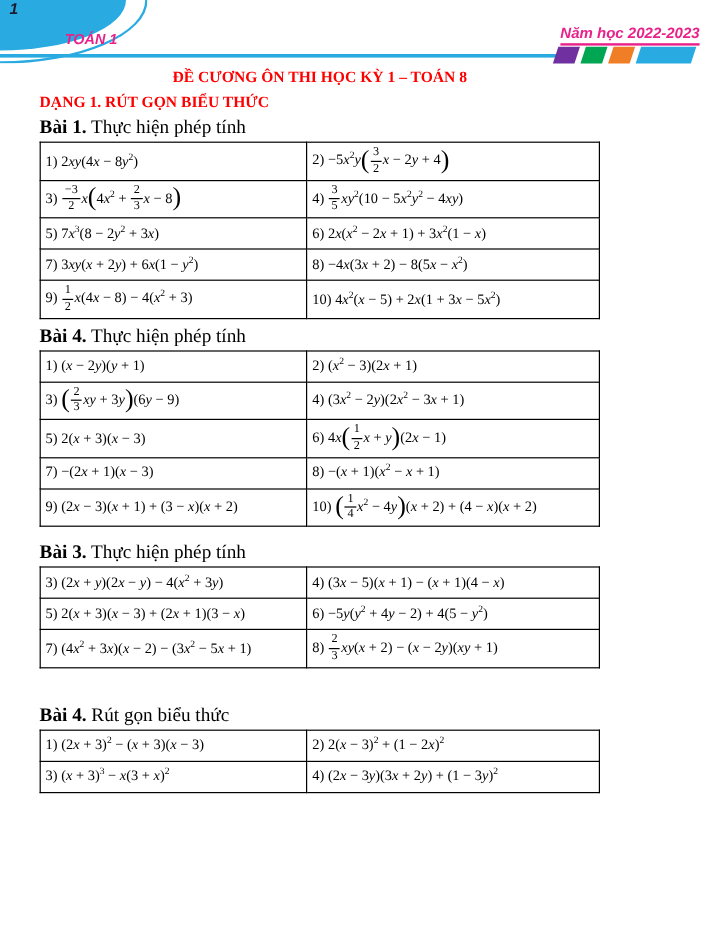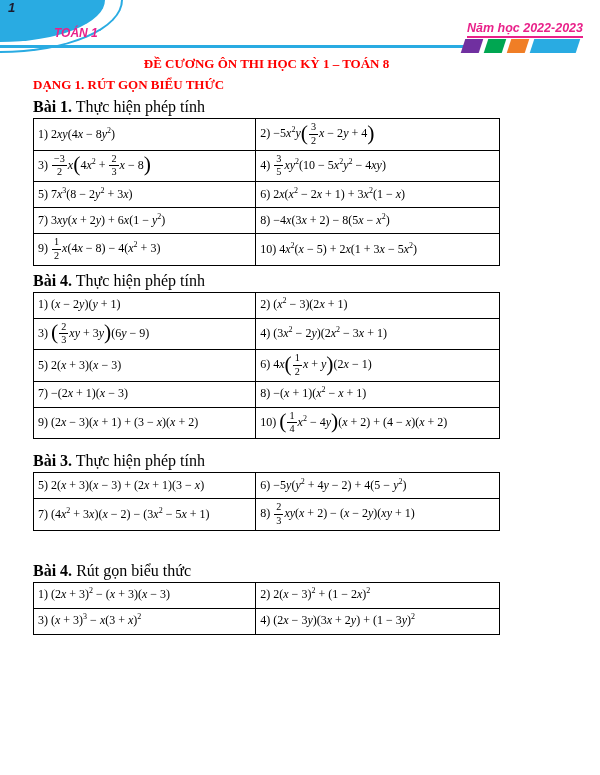--- a/index.html
+++ b/index.html
@@ -158,20 +158,24 @@
         </div>
         <div class="exercise">
           <div class="ex-label-line"><span class="ex-label">Bài 3.</span><span> Thực hiện phép tính</span></div>
           <table class="ex-table">
             <colgroup>
               <col style="width: 47.7%;">
               <col style="width: 52.3%;">
             </colgroup>
             <tbody>
               <tr>
+                <td><span class="item-no">3)</span><span class="mexpr">(2<i>x</i> + <i>y</i>)(2<i>x</i> − <i>y</i>) − 4(<i>x</i><sup>2</sup> + 3<i>y</i>)</span></td>
+                <td><span class="item-no">4)</span><span class="mexpr">(3<i>x</i> − 5)(<i>x</i> + 1) − (<i>x</i> + 1)(4 − <i>x</i>)</span></td>
+              </tr>
+              <tr>
                 <td><span class="item-no">5)</span><span class="mexpr">2(<i>x</i> + 3)(<i>x</i> − 3) + (2<i>x</i> + 1)(3 − <i>x</i>)</span></td>
                 <td><span class="item-no">6)</span><span class="mexpr">−5<i>y</i>(<i>y</i><sup>2</sup> + 4<i>y</i> − 2) + 4(5 − <i>y</i><sup>2</sup>)</span></td>
               </tr>
               <tr>
                 <td><span class="item-no">7)</span><span class="mexpr">(4<i>x</i><sup>2</sup> + 3<i>x</i>)(<i>x</i> − 2) − (3<i>x</i><sup>2</sup> − 5<i>x</i> + 1)</span></td>
                 <td><span class="item-no">8)</span><span class="mexpr"><span class="frac"><span class="num">2</span><span class="den">3</span></span><i>x</i><i>y</i>(<i>x</i> + 2) − (<i>x</i> − 2<i>y</i>)(<i>x</i><i>y</i> + 1)</span></td>
               </tr>
             </tbody>
           </table>
         </div>

